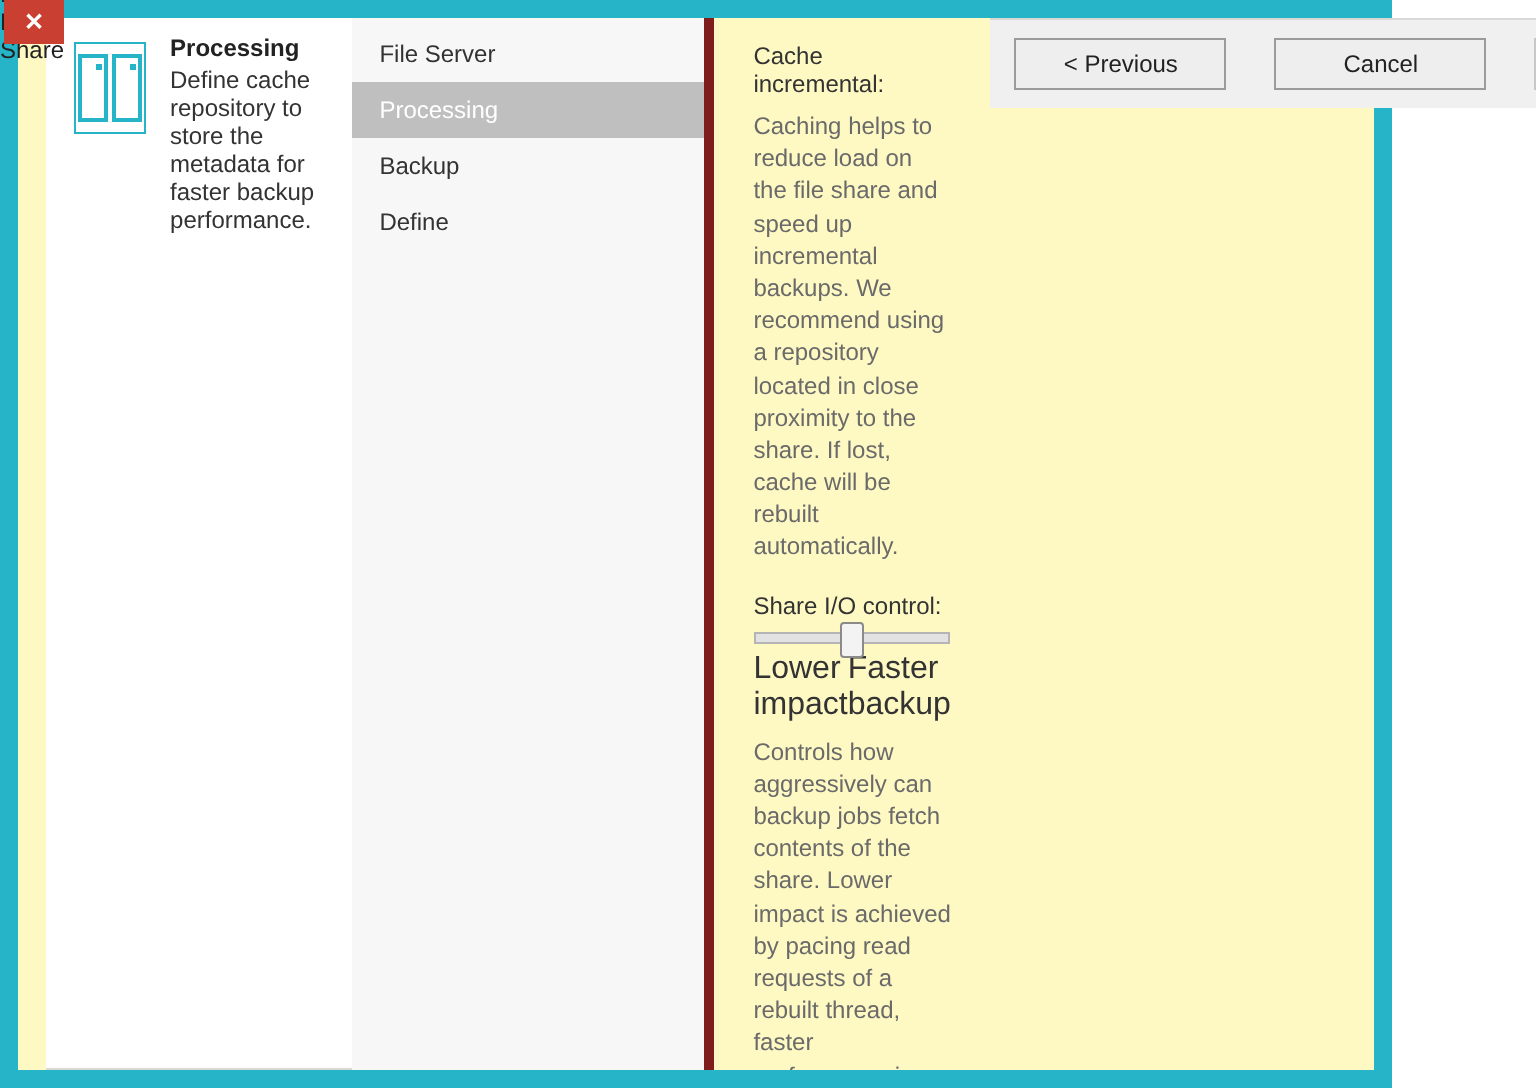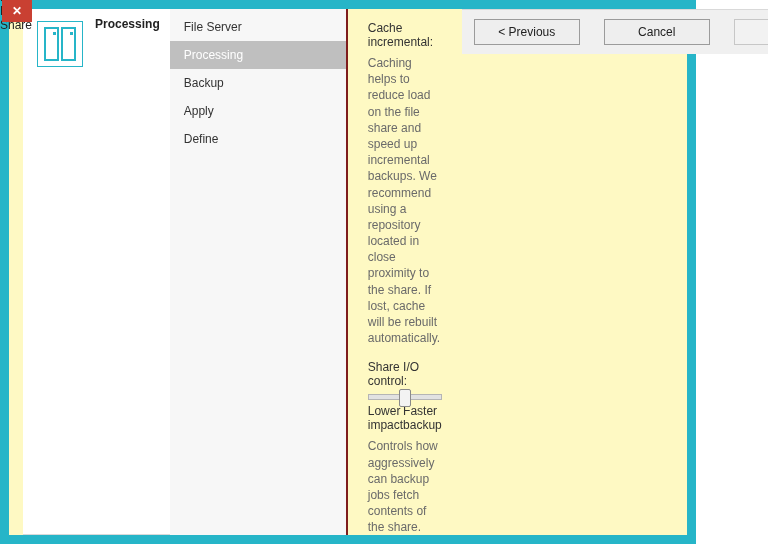--- a/index.html
+++ b/index.html
@@ -5,32 +5,32 @@
   html,body{margin:0;padding:0;font-family:"Segoe UI",Tahoma,sans-serif;font-size:12px;color:#222;background:#fff}
   .window{width:696px;height:544px;box-sizing:border-box;border:9px solid #26b5c8;position:relative;background:#fef9c3;display:flex;flex-direction:row}
   .titlebar{height:22px;background:#26b5c8;display:flex;align-items:center;justify-content:center;position:relative;font-size:12px;color:#222;margin:-9px -9px 0 -9px}
   .titlebar .close{position:absolute;right:0;top:0;width:30px;height:22px;background:#c94032;color:#fff;display:flex;align-items:center;justify-content:center;font-size:12px;font-weight:bold}
   .header{display:flex;background:#fff;border-bottom:1px solid #d9d9d9;padding:8px 10px;align-items:flex-start}
   .header-icon{width:44px;height:44px;border:1px solid #26b5c8;margin:4px 12px 4px 4px;display:flex;align-items:center;justify-content:center}
   .header-icon svg{display:block}
   .header-text .title{font-weight:600;font-size:12px;margin-bottom:2px}
   .header-text .subtitle{font-size:12px;color:#333}
   .body{flex:1;display:flex;min-height:0}
-  .sidebar{width:176px;background:#f7f7f7;border-right:2px solid #7f1d1d;padding-top:4px}
+  .sidebar{width:176px;background:#f7f7f7;border-right:5px solid #7f1d1d;padding-top:4px}
   .sidebar-item{padding:7px 14px;font-size:12px;color:#333;cursor:pointer}
   .sidebar-item.active{background:#bfbfbf;color:#fff}
   .content{flex:1;padding:12px 20px 10px 20px;overflow:auto;color:#333}
   .label{margin-bottom:4px}
   .combo{width:100%;height:22px;border:1px solid #888;background:#fff;padding:2px 20px 2px 6px;position:relative;box-sizing:border-box;font-size:12px}
   .combo .chev{position:absolute;right:4px;top:3px;font-size:10px;color:#555}
   .help{color:#6a6a6a;margin:6px 0 14px 0;line-height:1.35}
   .slider-wrap{margin-top:4px}
   .slider-track{height:4px;background:#e2e2e2;border:1px solid #b5b5b5;position:relative;margin:6px 0 4px 0}
   .slider-thumb{position:absolute;top:-6px;left:50%;transform:translateX(-50%);width:10px;height:16px;background:#f3f3f3;border:1px solid #8a8a8a;border-radius:2px}
-  .slider-labels{display:flex;justify-content:center;font-size:12px;color:#333;margin-bottom:4px}
+  .slider-labels{display:flex;justify-content:center;font-size:16px;color:#333;margin-bottom:4px}
   .footer{height:44px;border-top:1px solid #d9d9d9;display:flex;align-items:center;justify-content:flex-end;padding:0 12px;gap:24px;background:#f0f0f0}
   .btn{min-width:84px;height:24px;border:1px solid #9b9b9b;background:#eee;font-size:12px;display:flex;align-items:center;justify-content:center;padding:0 10px;cursor:pointer}
   .btn.disabled{color:#9e9e9e;border-color:#c7c7c7;background:#f2f2f2;cursor:default}
 </style>
 </head>
 <body>
 
 <div class="window">
 
   <div class="titlebar">
@@ -44,37 +44,35 @@
     <div class="header-icon">
       <svg width="34" height="36" viewBox="0 0 34 36">
         <rect x="2" y="2" width="13" height="32" fill="none" stroke="#26b5c8" stroke-width="2"></rect>
         <rect x="19" y="2" width="13" height="32" fill="none" stroke="#26b5c8" stroke-width="2"></rect>
         <rect x="10" y="6" width="3" height="3" fill="#26b5c8"></rect>
         <rect x="27" y="6" width="3" height="3" fill="#26b5c8"></rect>
       </svg>
     </div>
     <div class="header-text">
       <div class="title">Processing</div>
+      <div class="subtitle">Define cache repository to store the metadata for faster backup performance.</div>
     </div>
   </div>
 
   <div class="body">
 
     <div class="sidebar">
       <div class="sidebar-item">
         <span>File Server</span>
       </div>
       <div class="sidebar-item active">
         <span>Processing</span>
       </div>
       <div class="sidebar-item">
         <span>Backup</span>
-      </div>
-      <div class="sidebar-item">
-        <span>Apply</span>
       </div>
       <div class="sidebar-item">
         <span>Define</span>
       </div>
     </div>
 
     <div class="content">
 
       <div class="label">Cache incremental:</div>
       <div class="help">Caching helps to reduce load on the file share and speed up incremental backups. We recommend using a repository located in close proximity to the share. If lost, cache will be rebuilt automatically.</div>

